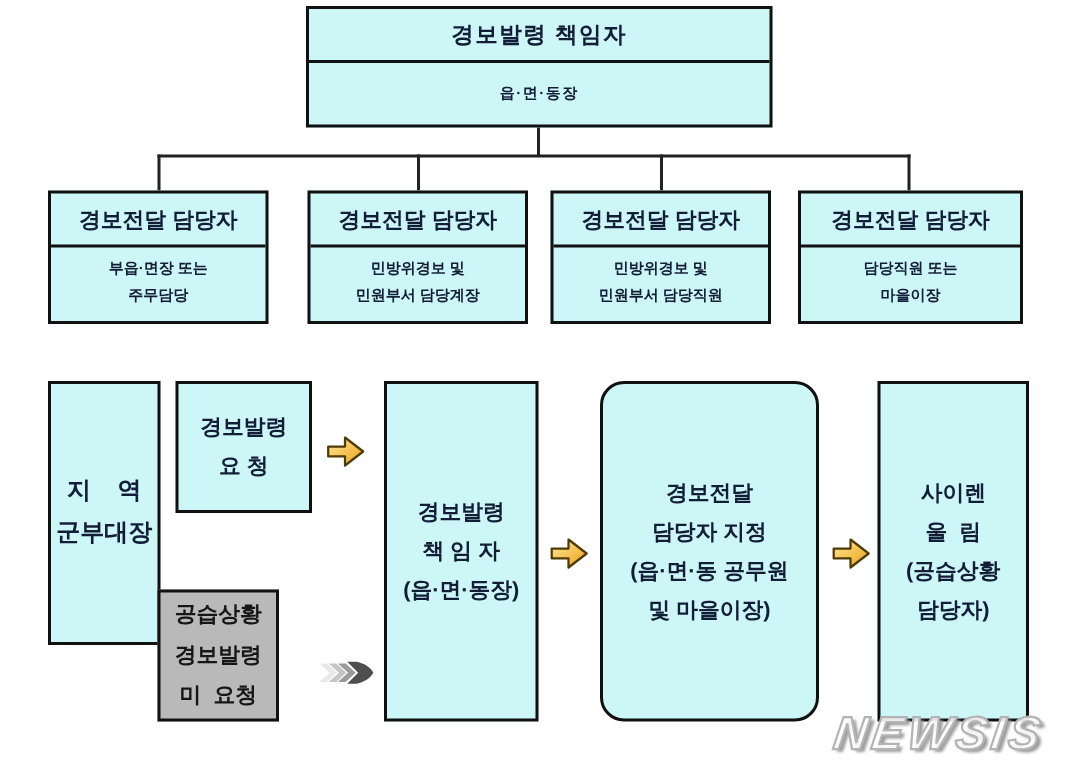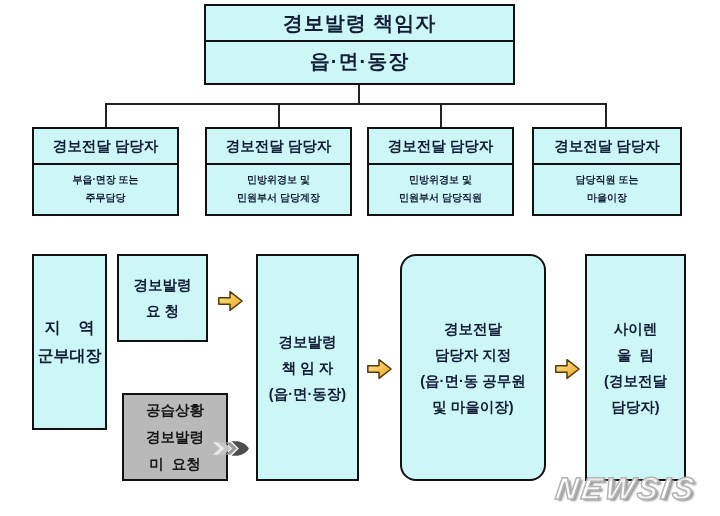--- a/index.html
+++ b/index.html
@@ -22,22 +22,22 @@
   .split .title-row {
     display: flex; align-items: center; justify-content: center;
     border-bottom: 2px solid #111111;
     text-align: center;
   }
   .split .detail-row {
     display: flex; align-items: center; justify-content: center;
     text-align: center;
     white-space: pre-wrap;
   }
-  .root-box .title-row { height: 36px; font-size: 20px; letter-spacing: 1px; }
-  .root-box .detail-row { height: 39px; font-size: 20px; letter-spacing: 1px; }
+  .root-box .title-row { height: 36px; font-size: 15px; letter-spacing: 1px; }
+  .root-box .detail-row { height: 39px; font-size: 10px; letter-spacing: 1px; }
   .branch-box .title-row { height: 36px; font-size: 14.5px; }
   .branch-box .detail-row { height: 47px; font-size: 10px; line-height: 18px; }
   .line { position: absolute; background: #222222; }
   .flow-box {
     display: flex; align-items: center; justify-content: center;
     text-align: center;
     white-space: pre-wrap;
     font-size: 14.5px;
     line-height: 26px;
   }
@@ -98,21 +98,21 @@
     <div class="detail-row">담당직원 또는
 마을이장</div>
   </div>
 
   <div class="box flow-box" style="left:32px; top:254px; width:75px; height:176px; font-size:16px; line-height:28px;">지    역
 군부대장</div>
 
   <div class="box flow-box" style="left:117px; top:254px; width:91px; height:88px;">경보발령
 요 청</div>
 
-  <div class="box flow-box gray-box" style="left:122px; top:393px; width:106px; height:88px;">공습상황
+  <div class="box flow-box gray-box" style="left:105px; top:393px; width:81px; height:88px;">공습상황
 경보발령
 미  요청</div>
 
   <svg class="arrow" style="left:216px; top:288px;" width="28" height="26" viewBox="0 0 30 26">
     <defs>
       <linearGradient id="yg1" x1="0" y1="0" x2="1" y2="1">
         <stop offset="0" stop-color="#ffe79a"></stop>
           <stop offset="1" stop-color="#eda215"></stop>
       </linearGradient>
     </defs>
@@ -150,18 +150,18 @@
       <linearGradient id="yg3" x1="0" y1="0" x2="1" y2="1">
         <stop offset="0" stop-color="#ffe79a"></stop>
           <stop offset="1" stop-color="#eda215"></stop>
       </linearGradient>
     </defs>
     <path d="M3 9.5 L15 9.5 L15 3 L28 13 L15 23 L15 16.5 L3 16.5 Z" fill="url(#yg3)" stroke="#4d3c05" stroke-width="1.6" stroke-linejoin="round"></path>
   </svg>
 
   <div class="box flow-box" style="left:585px; top:254px; width:101px; height:227px;">사이렌
 울  림
-(경보전달
+(공습상황
 담당자)</div>
 
   <div class="watermark">NEWSIS</div>
 
 </div>
 
 </body></html>

